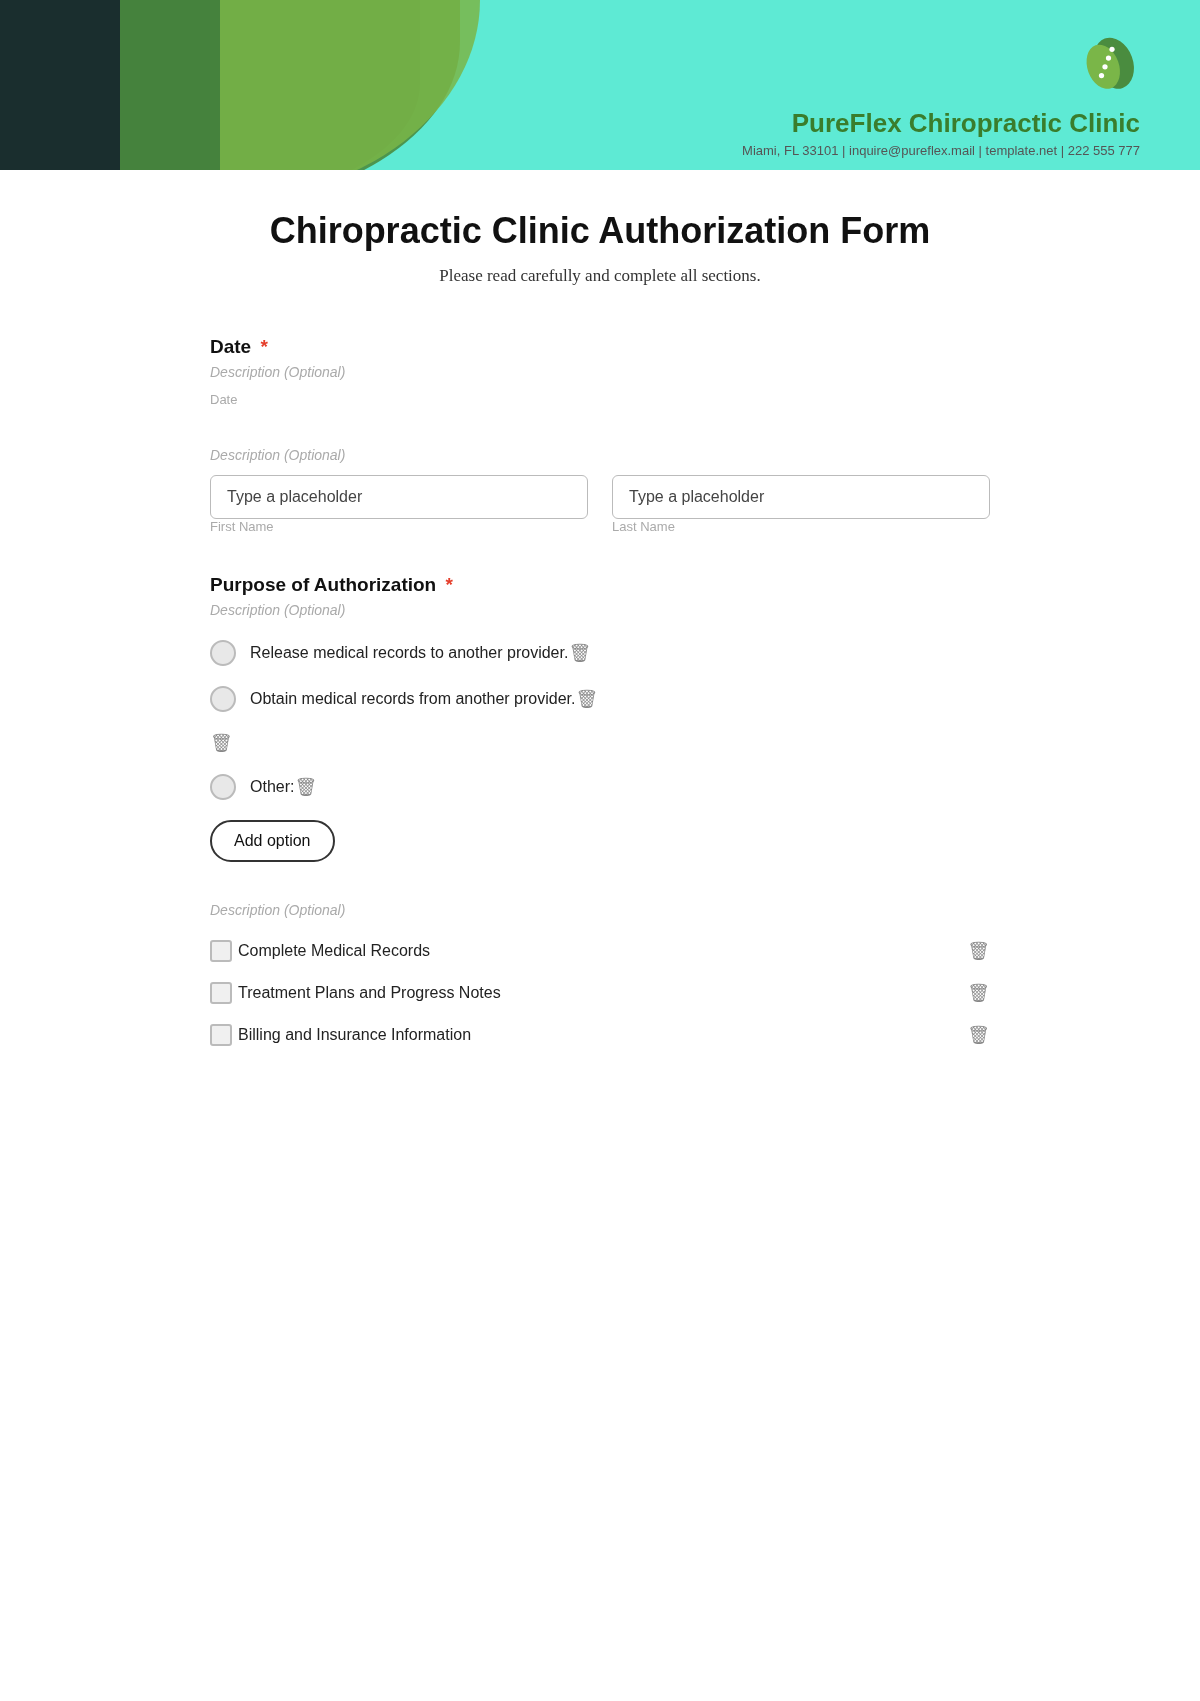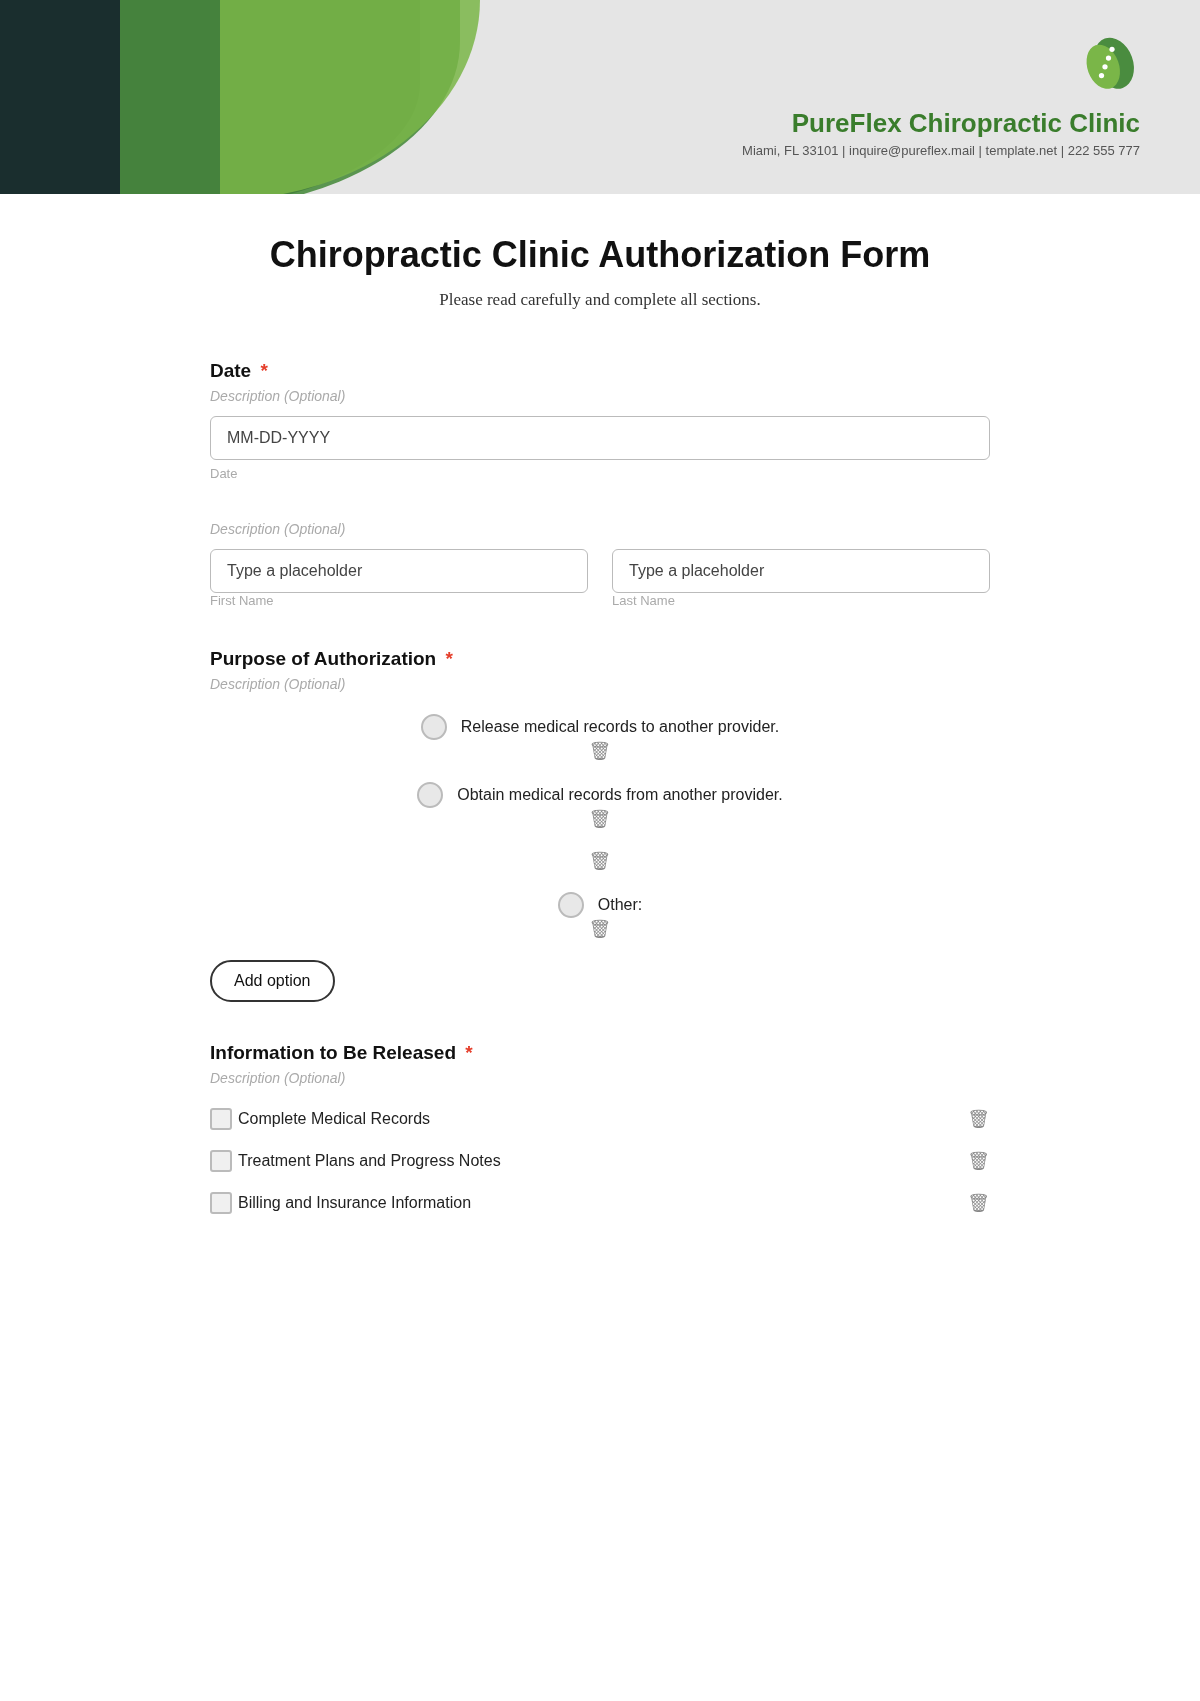--- a/index.html
+++ b/index.html
@@ -7,22 +7,22 @@
       font-family: 'Arial', sans-serif;
       background: #fff;
       color: #222;
       width: 1200px;
       min-height: 1701px;
     }
 
     
     .header {
       position: relative;
-      height: 194px;
-      background: #e5e5e5;
+      height: 170px;
+      background: #5eead4;
       overflow: hidden;
     }
     .header-bg-dark {
       position: absolute;
       top: 0; left: 0;
       width: 420px;
       height: 210px;
       background: #1a2e2e;
       border-radius: 0 0 60% 0;
     }
@@ -149,21 +149,20 @@
       outline: none;
       margin-bottom: 0;
     }
 
     
     .radio-option {
       display: flex;
       align-items: center;
       justify-content: flex-start;
       padding: 10px 0;
-      flex-direction: column;
     }
     .radio-left {
       display: flex;
       align-items: center;
       gap: 14px;
     }
     .radio-circle {
       width: 26px;
       height: 26px;
       border-radius: 50%;
@@ -251,21 +250,20 @@
 
   <h1 class="form-title">Chiropractic Clinic Authorization Form</h1>
   <p class="form-subtitle">Please read carefully and complete all sections.</p>
 
   <div class="form-section">
     <div class="section-label">
       <span>Date</span>
       <span class="required">*</span>
     </div>
     <div class="section-description">Description (Optional)</div>
-    <input class="date-input" type="text" value="MM-DD-YYYY" placeholder="MM-DD-YYYY" style="">
     <div class="field-hint">Date</div>
   </div>
 
   <div class="form-section">
     <div class="section-description">Description (Optional)</div>
     <div class="name-fields">
       <div class="name-field-wrap">
         <input class="name-input" type="text" value="Type a placeholder" placeholder="Type a placeholder" style="">
         <span class="field-hint">First Name</span>
       </div>
@@ -310,24 +308,20 @@
       </div>
       <span class="delete-icon">🗑</span>
     </div>
 
     <button class="add-option-btn">
       <span>Add option</span>
     </button>
   </div>
 
   <div class="form-section">
-    <div class="section-label">
-      <span>Information to Be Released</span>
-      <span class="required">*</span>
-    </div>
     <div class="section-description">Description (Optional)</div>
 
     <div class="checkbox-option">
       <div class="checkbox-left">
         <div class="checkbox-square"></div>
         <span class="checkbox-label">Complete Medical Records</span>
       </div>
       <span class="delete-icon">🗑</span>
     </div>
 

